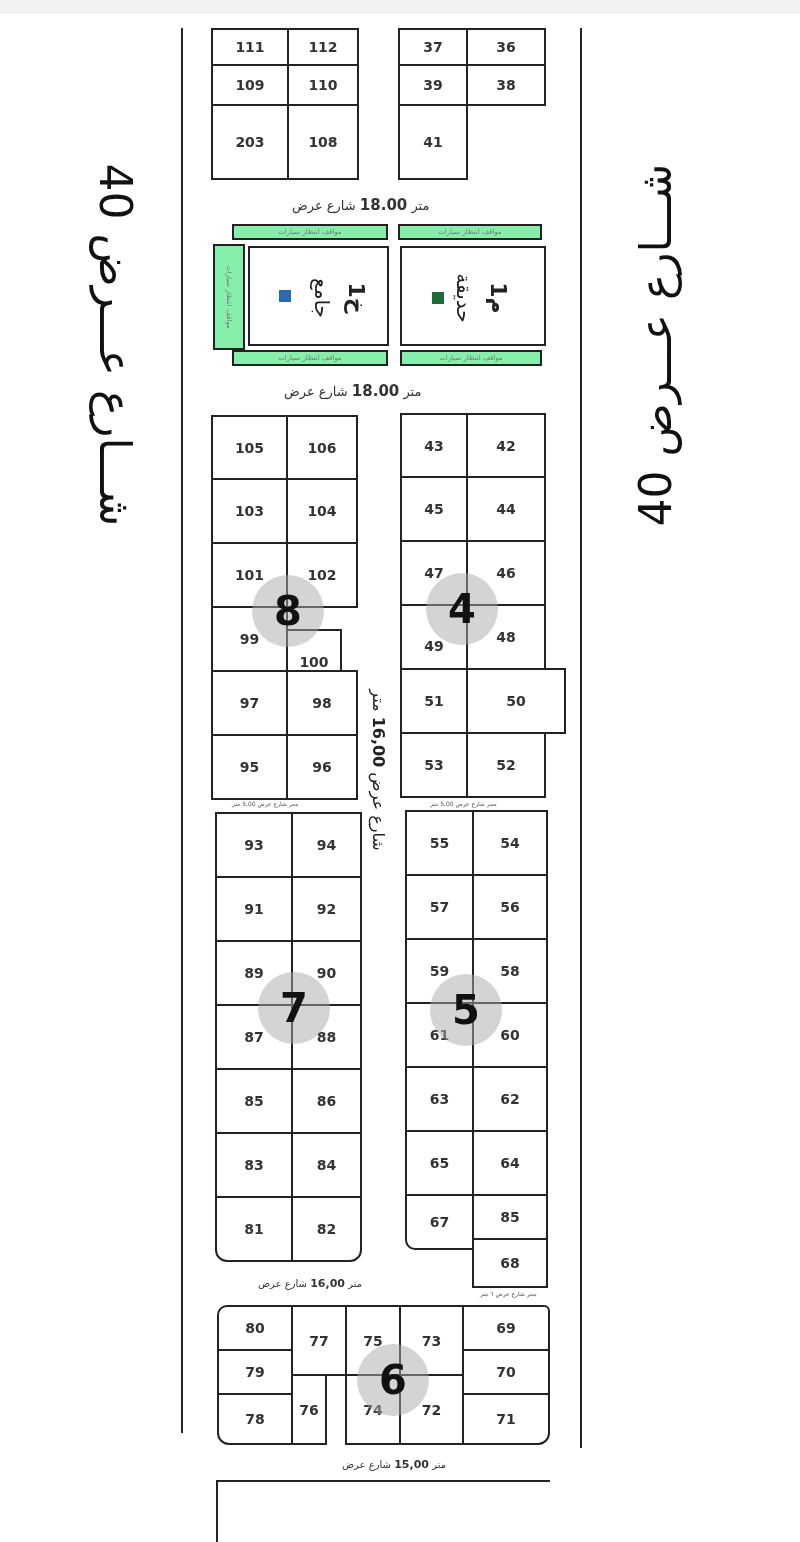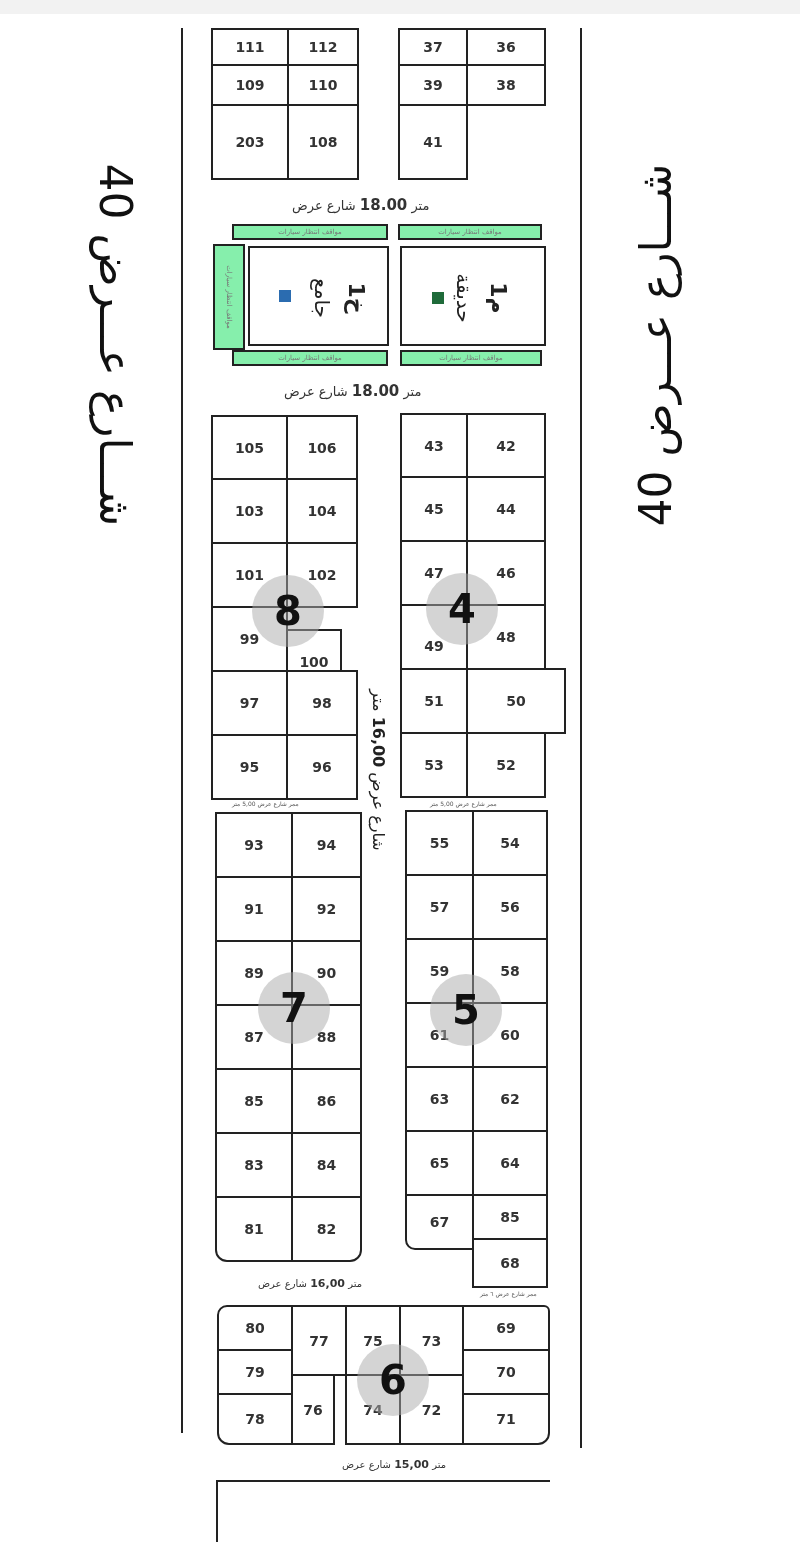--- a/index.html
+++ b/index.html
@@ -319,21 +319,21 @@
     </div>
   <div class="plot" style="left:217px;top:1349px;width:76px;height:46px;">
       <span class="plot-num">79</span>
     </div>
   <div class="plot" style="left:217px;top:1393px;width:76px;height:52px;border-bottom-left-radius:12px;">
       <span class="plot-num">78</span>
     </div>
   <div class="plot" style="left:291px;top:1305px;width:56px;height:71px;">
       <span class="plot-num">77</span>
     </div>
-  <div class="plot" style="left:291px;top:1374px;width:44px;height:71px;">
+  <div class="plot" style="left:291px;top:1374px;width:36px;height:71px;">
       <span class="plot-num">76</span>
     </div>
   <div class="plot" style="left:345px;top:1305px;width:56px;height:71px;">
       <span class="plot-num">75</span>
     </div>
   <div class="plot" style="left:345px;top:1374px;width:56px;height:71px;">
       <span class="plot-num">74</span>
     </div>
   <div class="plot" style="left:399px;top:1305px;width:65px;height:71px;">
       <span class="plot-num">73</span>

